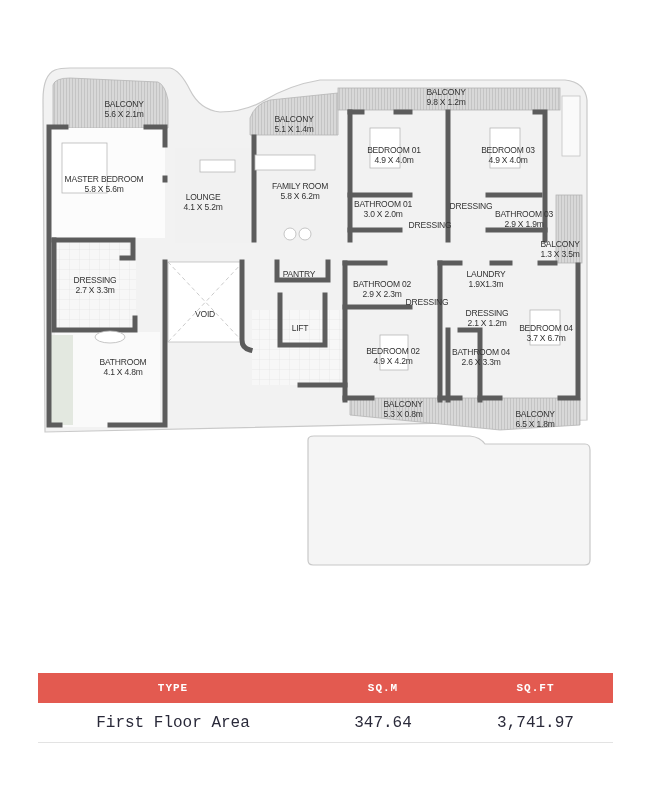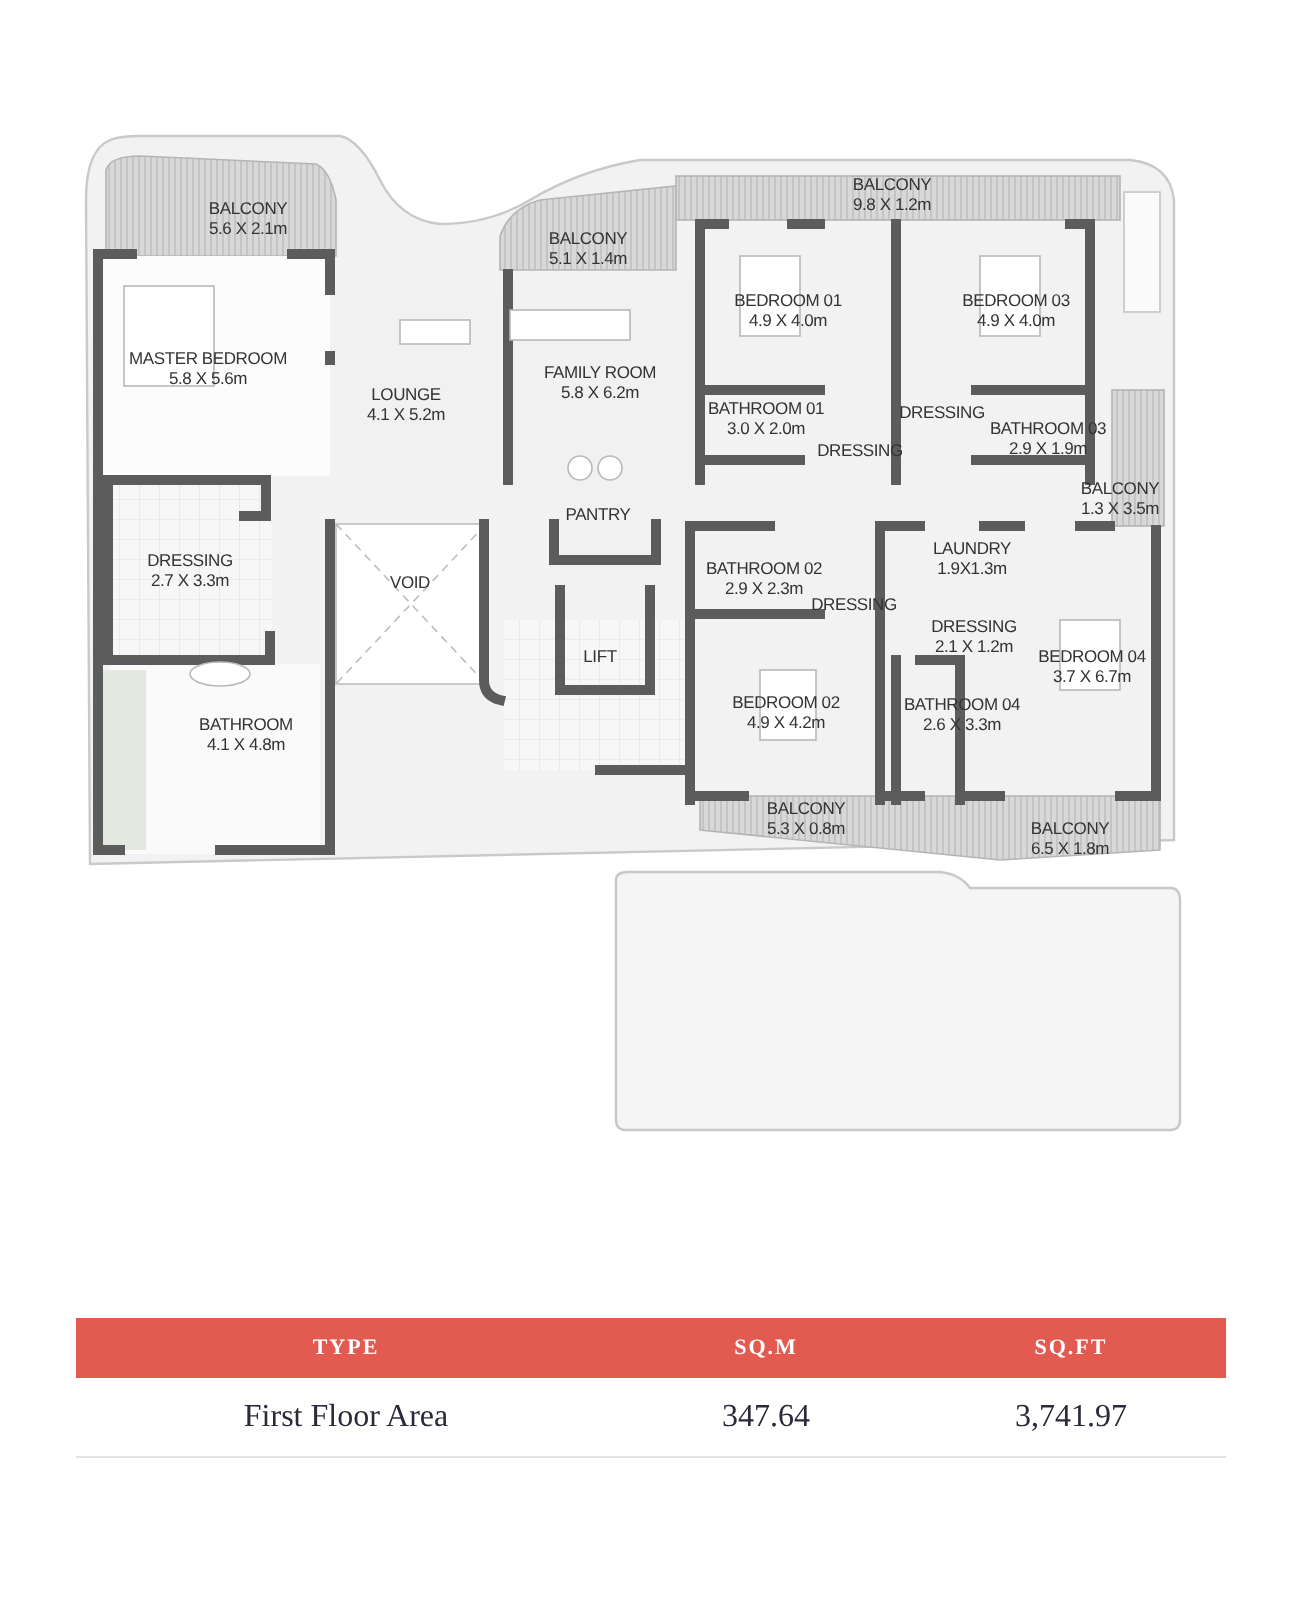--- a/index.html
+++ b/index.html
@@ -1,20 +1,20 @@
 <!DOCTYPE html>
 <html><head>
 <meta charset="utf-8">
 <style>
   html, body { margin: 0; padding: 0; background: #ffffff; }
   body { width: 651px; height: 810px; position: relative; overflow: hidden; font-family: "Liberation Sans", sans-serif; }
   .plan { position: absolute; left: 0; top: 0; width: 651px; height: 600px; }
   .plan svg { position: absolute; left: 0; top: 0; }
   .lbl { position: absolute; font-family: "Liberation Sans", sans-serif; font-size: 8.5px; line-height: 10px; color: #333; text-align: center; transform: translate(-50%, -50%); white-space: nowrap; letter-spacing: -0.2px; }
-  .area-table { position: absolute; left: 38px; top: 659px; width: 575px; border-collapse: collapse; font-family: Liberation Serif, serif; }
+  .area-table { position: absolute; left: 38px; top: 673px; width: 575px; border-collapse: collapse; font-family: Liberation Mono, monospace; }
   .area-table th { background: #e35a50; color: #ffffff; font-size: 11px; font-weight: bold; letter-spacing: 1px; height: 30px; padding: 0; }
   .area-table td { font-size: 16px; color: #2a2a3a; height: 39px; border-bottom: 1px solid #e3e3e3; text-align: center; padding: 0; }
   .area-table th.c1, .area-table td.c1 { width: 270px; }
   .area-table th.c2, .area-table td.c2 { width: 150px; }
   .area-table th.c3, .area-table td.c3 { width: 155px; }
 </style>
 </head>
 <body>
 
 <div class="plan">
@@ -145,28 +145,28 @@
       <div>DRESSING</div>
     </div>
   <div class="lbl" style="left:524px;top:219px">
       <div>BATHROOM 03</div>
       <div>2.9 X 1.9m</div>
     </div>
   <div class="lbl" style="left:560px;top:249px">
       <div>BALCONY</div>
       <div>1.3 X 3.5m</div>
     </div>
-  <div class="lbl" style="left:299px;top:257px">
+  <div class="lbl" style="left:299px;top:274px">
       <div>PANTRY</div>
     </div>
   <div class="lbl" style="left:95px;top:285px">
       <div>DRESSING</div>
       <div>2.7 X 3.3m</div>
     </div>
-  <div class="lbl" style="left:205px;top:291px">
+  <div class="lbl" style="left:205px;top:314px">
       <div>VOID</div>
     </div>
   <div class="lbl" style="left:300px;top:328px">
       <div>LIFT</div>
     </div>
   <div class="lbl" style="left:123px;top:367px">
       <div>BATHROOM</div>
       <div>4.1 X 4.8m</div>
     </div>
   <div class="lbl" style="left:382px;top:289px">

